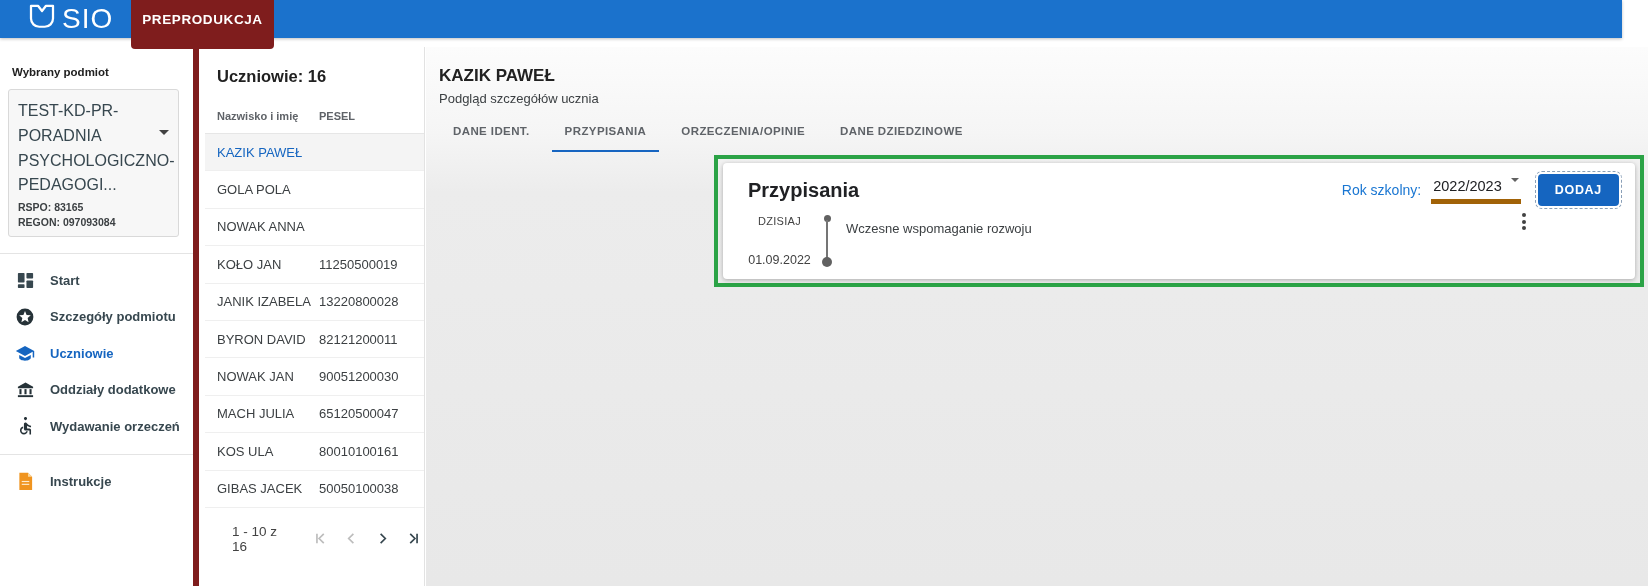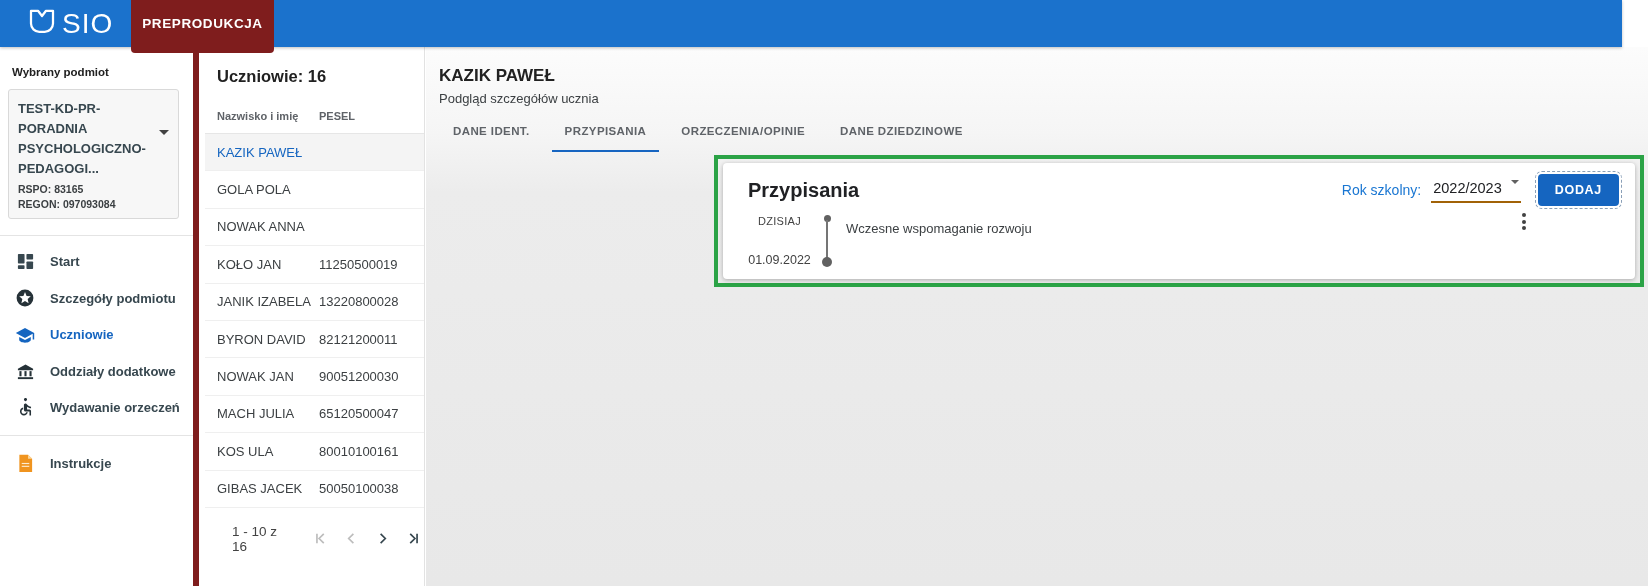--- a/index.html
+++ b/index.html
@@ -1,37 +1,37 @@
 <!DOCTYPE html>
 <html><head>
 <meta charset="utf-8">
 <style>
   * { box-sizing: border-box; margin: 0; padding: 0; }
   html, body { width: 1648px; height: 586px; overflow: hidden; background: #fff;
     font-family: "Liberation Sans", sans-serif; }
   .app { position: relative; width: 1648px; height: 586px; }
 
   
-  .topbar { position: absolute; top: 0; left: 0; width: 1622px; height: 47px;
+  .topbar { position: absolute; top: 0; left: 0; width: 1622px; height: 38px;
     background: #1B72CC; display: flex; align-items: center; padding-left: 27px;
     box-shadow: 0 1px 3px rgba(0,0,0,0.25); z-index: 5; }
   .logo-group { display: flex; align-items: center; }
   .logo-text { color: #fff; font-size: 28px; font-weight: 300; letter-spacing: 1px; margin-left: 5px; }
   .env-badge { margin-left: 18px; background: #7f1d1d; color: #fff; font-size: 13.5px;
     font-weight: 700; letter-spacing: 0.6px; padding: 22px 11px; border-radius: 4px; }
 
   .content { position: absolute; top: 47px; left: 0; right: 0; bottom: 0; }
 
   
   .sidebar { position: absolute; left: 0; top: 0; width: 199px; height: 100%;
     background: #fff; border-right: 6px solid #7f1d1d; }
   .sidebar-label { font-size: 11.5px; font-weight: 700; color: #212121; margin: 19px 0 11px 12px; }
   .entity-card { margin: 0 14px 16px 8px; background: #F7F7F7; border: 1px solid #D9D9D9;
     border-radius: 3px; padding: 9px 22px 8px 9px; position: relative; cursor: pointer; }
-  .entity-name { font-size: 13px; font-weight: 700; color: #37474F; line-height: 1.55; }
+  .entity-name { font-size: 16px; font-weight: 400; color: #37474F; line-height: 1.55; }
   .entity-meta { font-size: 10.5px; font-weight: 700; color: #3C4043; margin-top: 3px; }
   .caret-down { width: 0; height: 0; border-left: 5px solid transparent;
     border-right: 5px solid transparent; border-top: 5px solid #424242; }
   .entity-card .caret-down { position: absolute; right: 9px; top: 40px; }
   .divider { border: none; border-top: 1px solid #E4E4E4; }
   .menu { padding-top: 8px; }
   .menu-item { display: flex; align-items: center; height: 36.5px; padding-left: 15px;
     gap: 15px; font-size: 13px; font-weight: 700; color: #37474F; cursor: pointer; }
   .menu-item.active { color: #1565C0; }
   .menu-item .mi { width: 20px; height: 20px; display: flex; align-items: center; justify-content: center; }
@@ -74,21 +74,21 @@
   
   .annotation { position: absolute; left: 288px; top: 108px; width: 930px; height: 132px;
     border: 4px solid #2BA346; }
   .panel-card { position: relative; margin: 4px 5px; height: calc(100% - 8px);
     background: #fff; border-radius: 4px; box-shadow: 0 1px 4px rgba(0,0,0,0.28);
     padding: 11px 16px 10px 25px; }
   .card-head { display: flex; justify-content: space-between; align-items: center; }
   .card-title { font-size: 20px; font-weight: 700; color: #202124; }
   .controls { display: flex; align-items: center; }
   .year-label { font-size: 14px; color: #1976D2; margin-right: 10px; }
-  .year-select { display: flex; gap: 9px; border-bottom: 2px solid #a16207;
+  .year-select { display: flex; gap: 9px; border-bottom: 5px solid #a16207;
     padding: 2px 2px 5px; font-size: 14.5px; color: #202124; cursor: pointer; }
   .year-select .caret-down { border-top-color: #616161; border-left-width: 4.5px; border-right-width: 4.5px; border-top-width: 4.5px; }
   .add-btn { margin-left: 17px; background: #1565C0; color: #fff; border: none; border-radius: 4px;
     font-size: 12.5px; font-weight: 700; letter-spacing: 0.7px; padding: 9px 17px;
     cursor: pointer; outline: 1.5px dashed #8aa0b8; outline-offset: 2px;
     font-family: "Liberation Sans", sans-serif; }
   .timeline { display: flex; margin-top: 7px; }
   .tl-labels { width: 63px; display: flex; flex-direction: column;
     justify-content: space-between; height: 54px; align-items: center; }
   .tl-start { font-size: 11px; color: #424242; letter-spacing: 0.3px; padding-top: 2px; }

